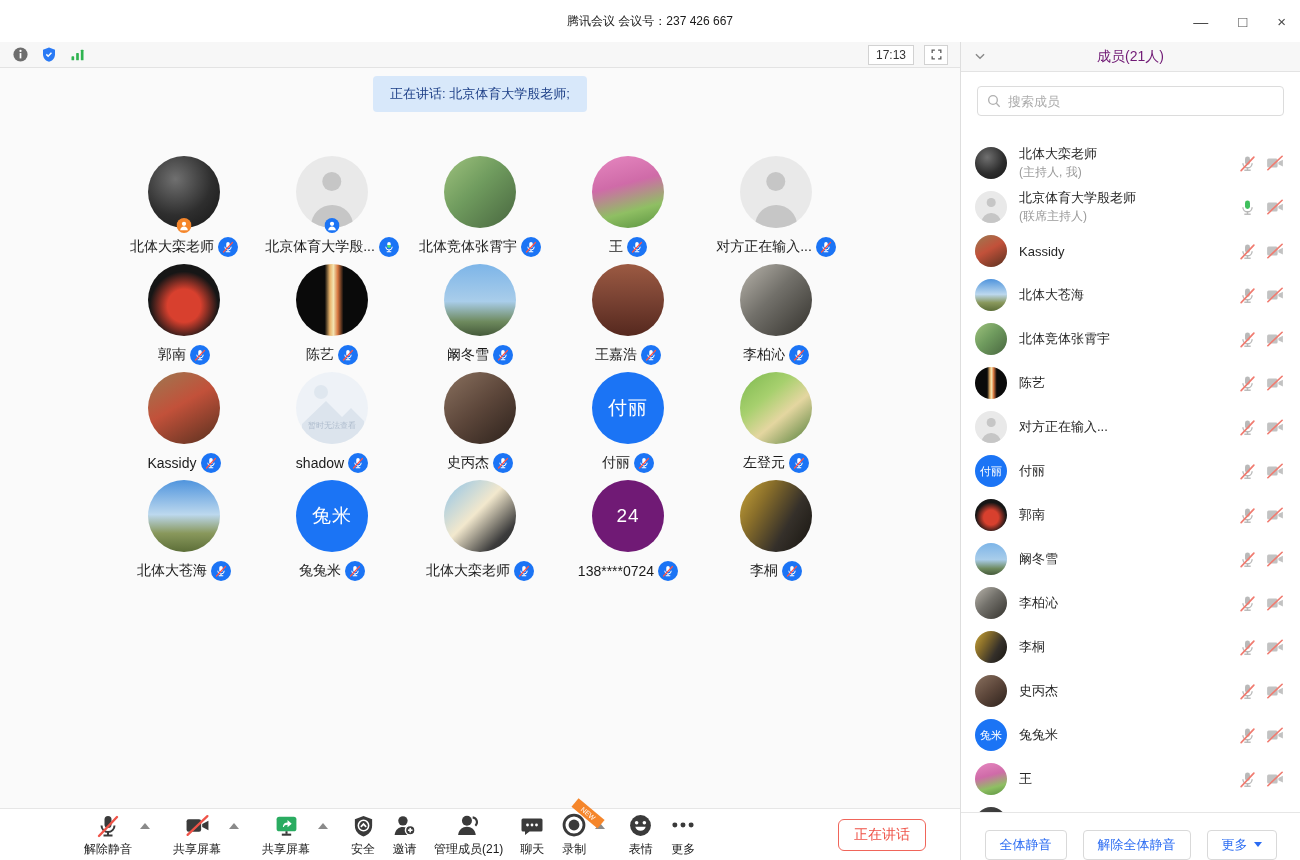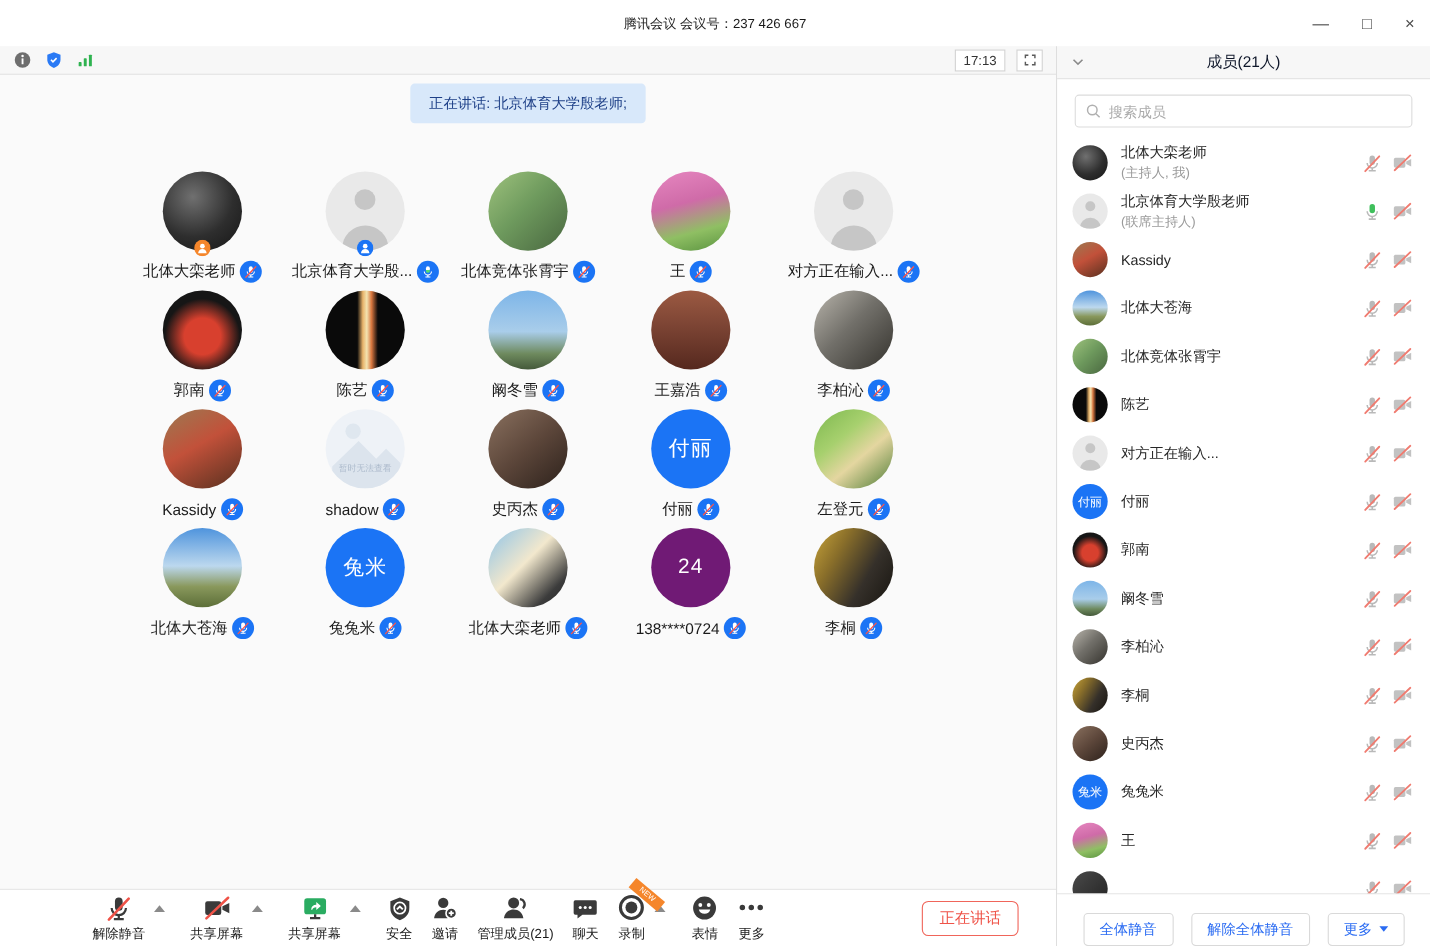--- a/index.html
+++ b/index.html
@@ -63,23 +63,23 @@
                font-size:7px; line-height:9px; padding:1px 9px; transform:rotate(40deg); }
   .end-btn { margin-left:auto; margin-right:34px; height:32px; padding:0 15px; background:#fff;
              border:1px solid #f0655a; color:#ef5348; border-radius:6px; font-size:14px;
              font-family:inherit; cursor:default; }
 
   
   .sidebar { position:absolute; left:960px; top:42px; width:340px; height:818px; background:#fff;
              border-left:1px solid #dedede; display:flex; flex-direction:column; }
   .sb-header { height:30px; background:#f7f7f7; border-bottom:1px solid #e3e3e3;
                position:relative; display:flex; align-items:center; justify-content:center; flex:0 0 auto; }
-  .sb-title { font-size:14px; color:#0f172a; }
+  .sb-title { font-size:14px; color:#701a75; }
   .sb-chevron { position:absolute; left:12px; top:7px; line-height:0; }
-  .sb-search { margin:14px 16px 6px; position:relative; flex:0 0 auto; }
+  .sb-search { margin:14px 16px 21px; position:relative; flex:0 0 auto; }
   .sb-search input { width:100%; height:30px; border:1px solid #dcdcdc; border-radius:4px;
                      padding:0 8px 0 30px; font-size:13px; color:#333; outline:none; background:#fff;
                      font-family:inherit; }
   .sb-search input::placeholder { color:#aaa; }
   .search-ic { position:absolute; left:9px; top:7px; line-height:0; }
   .member-list { flex:1 1 auto; overflow:hidden; padding-top:4px; position:relative; }
   .m-row { height:44px; display:flex; align-items:center; padding:0 16px 0 14px; }
   .m-avatar { width:32px; height:32px; flex:0 0 auto; margin-right:12px; }
   .m-avatar .avatar { width:32px; height:32px; }
   .m-avatar .init-text { font-size:11px; letter-spacing:0; }

